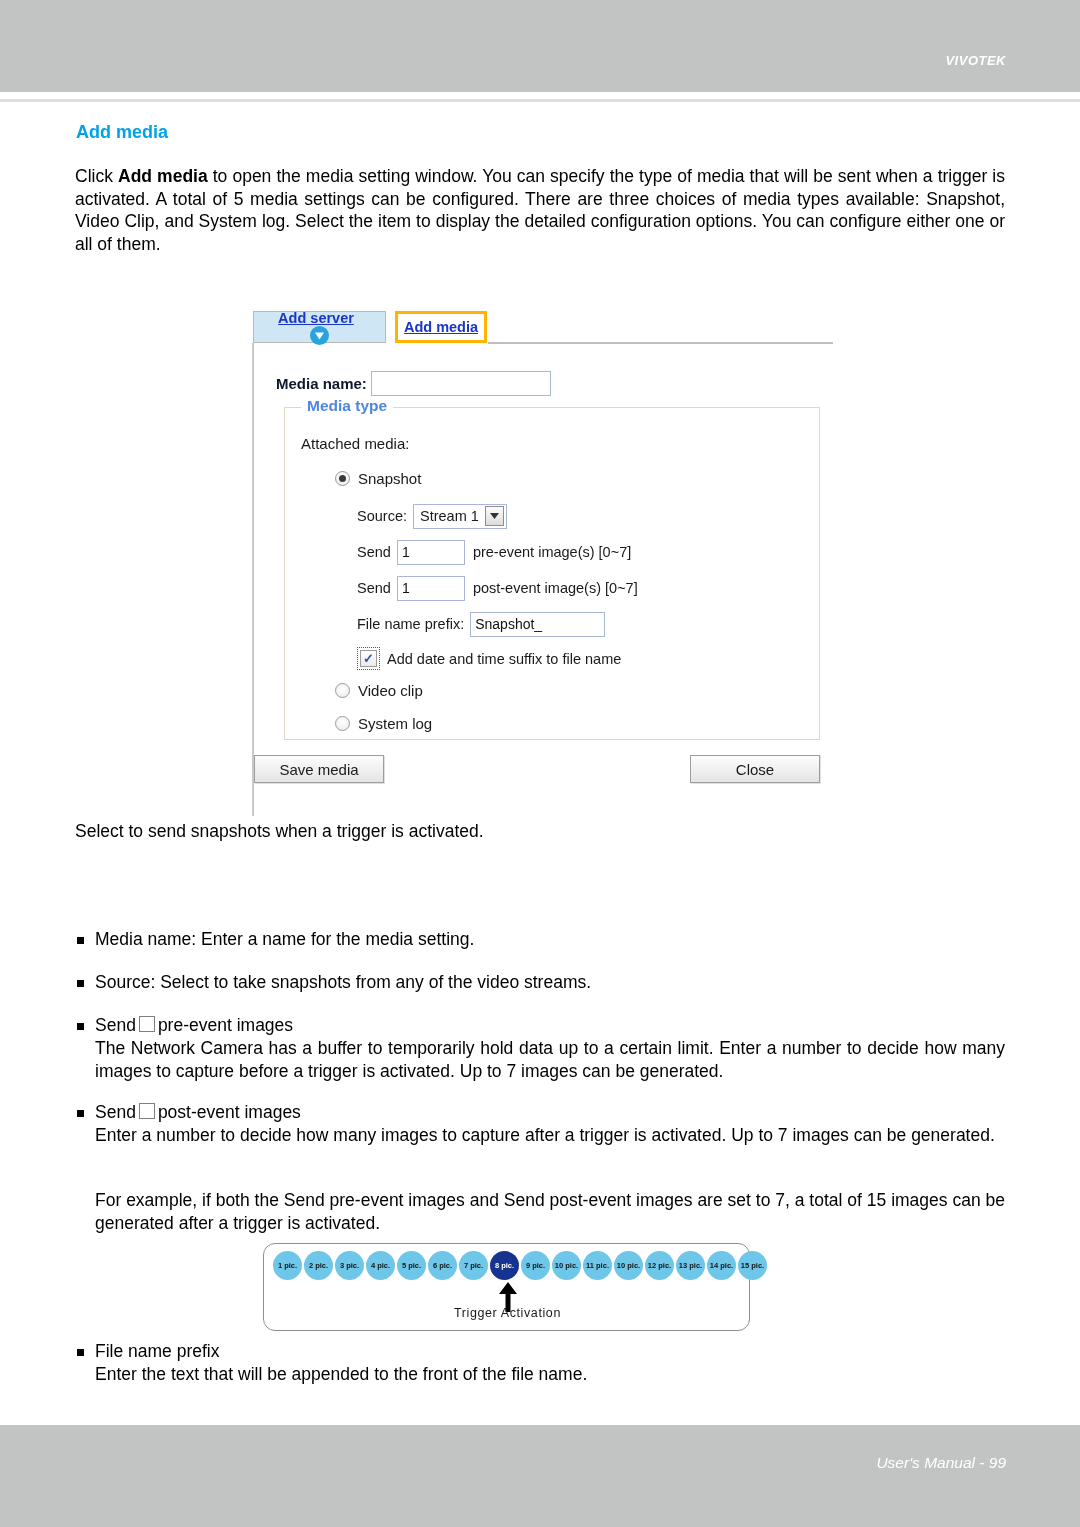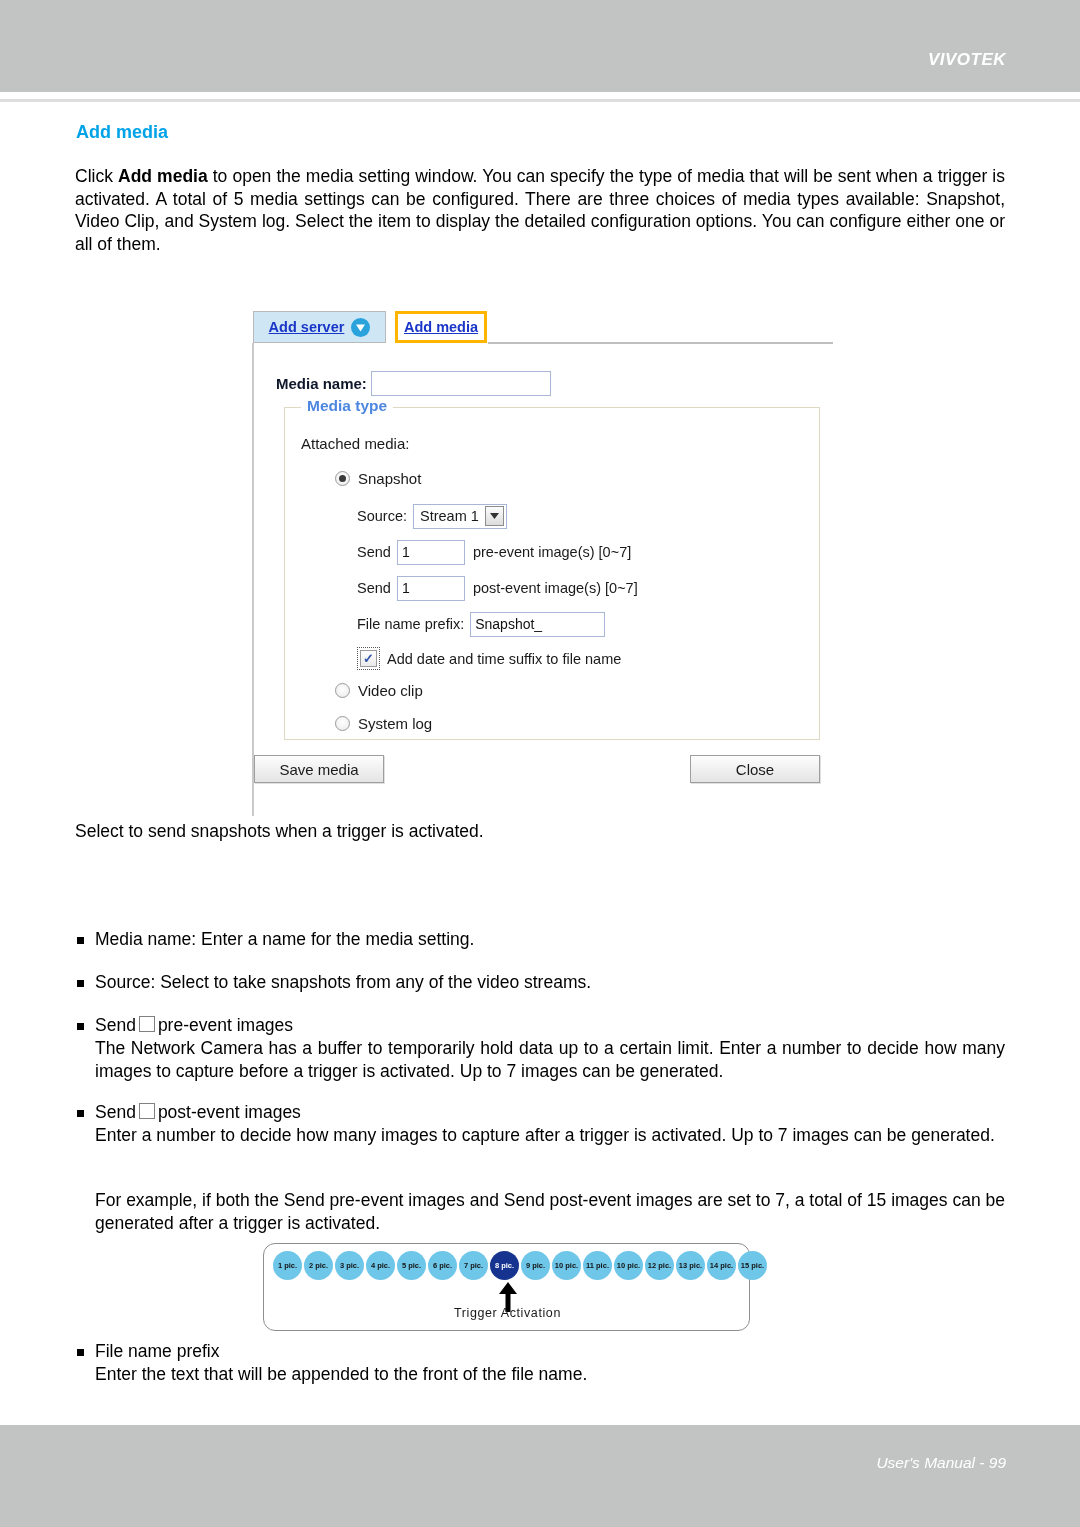--- a/index.html
+++ b/index.html
@@ -25,21 +25,21 @@
     background: #c2c4c4;
   }
   .brand {
     position: absolute;
     right: 74px;
     top: 60px;
     transform: translateY(-50%);
     color: #ffffff;
     font-style: italic;
     font-weight: bold;
-    font-size: 17px;
+    font-size: 13px;
     letter-spacing: 0.5px;
   }
   .header-rule {
     position: absolute;
     left: 0; top: 99px;
     width: 1080px;
     height: 3px;
     background: #dedede;
   }
 
@@ -92,20 +92,21 @@
     justify-content: center;
     font-size: 14.5px;
     font-weight: bold;
   }
   .tab-server {
     left: 1px;
     width: 133px;
     background: #cfe6f5;
     border: 1px solid #b9b9b9;
     padding: 0 6px;
+    flex-direction: column;
   }
   .tab-server .tab-label {
     color: #1a36c8;
     text-decoration: underline;
     margin-right: 7px;
   }
   .caret-badge {
     width: 19px; height: 19px;
     border-radius: 50%;
     background: #2aa3dd;

